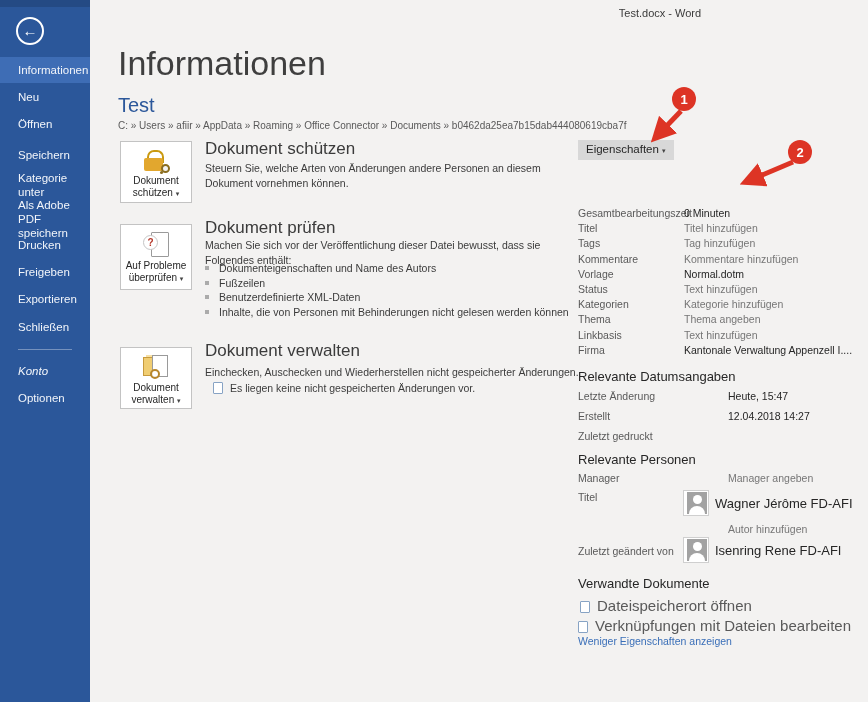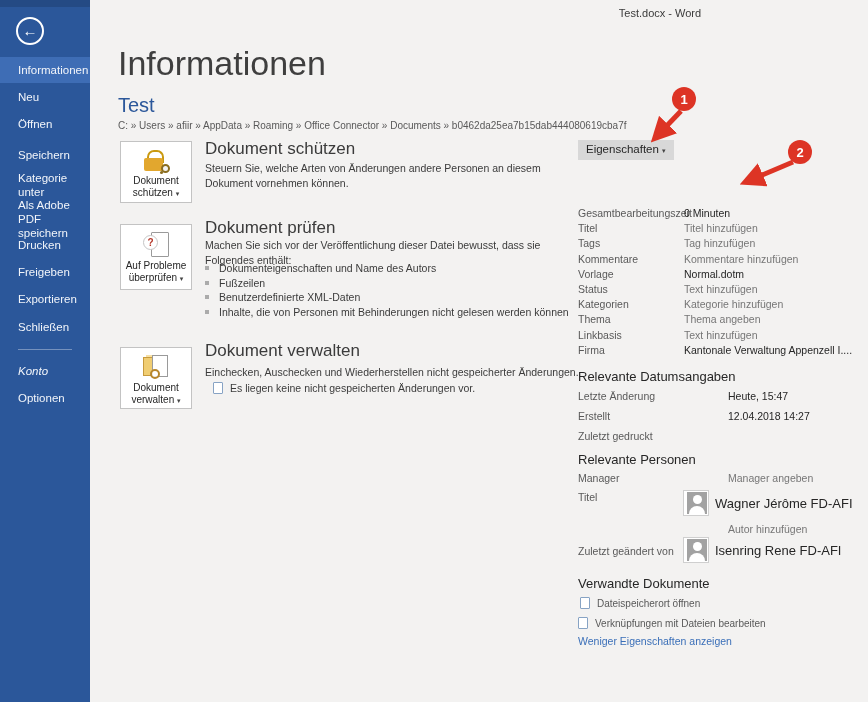--- a/index.html
+++ b/index.html
@@ -88,21 +88,21 @@
   .kv .val.ph { color:#767676; cursor:pointer; }
 
   .avatar { position:absolute; width:26px; height:26px; background:#fff; border:1px solid #cfcfcf; }
   .avatar .ph-img { position:absolute; right:1px; top:1px; width:20px; height:22px; background:#a2a2a2; overflow:hidden; }
   .avatar .ph-img::before { content:""; position:absolute; left:5.5px; top:3px; width:9px; height:9px;
     border-radius:50%; background:#fff; }
   .avatar .ph-img::after { content:""; position:absolute; left:2px; bottom:-2px; width:16px; height:10px;
     border-radius:8px 8px 0 0; background:#fff; }
   .person-name { position:absolute; left:137px; font-size:13px; color:#262626; cursor:pointer; white-space:nowrap; }
 
-  .related-link { position:absolute; left:2px; font-size:10px; color:#595959; cursor:pointer; }
+  .related-link { position:absolute; left:2px; font-size:15px; color:#595959; cursor:pointer; }
   .mini-doc { display:inline-block; width:10px; height:12px; border:1px solid #87a3c4; background:#fff;
     margin-right:7px; vertical-align:-2px; border-radius:1px; }
   .less-link { position:absolute; left:0; font-size:10.5px; color:#3a6fb8; cursor:pointer; }
 
   
   .annotations { position:absolute; left:0; top:0; width:868px; height:702px; z-index:60; pointer-events:none; }
 </style>
 </head>
 <body>
 

